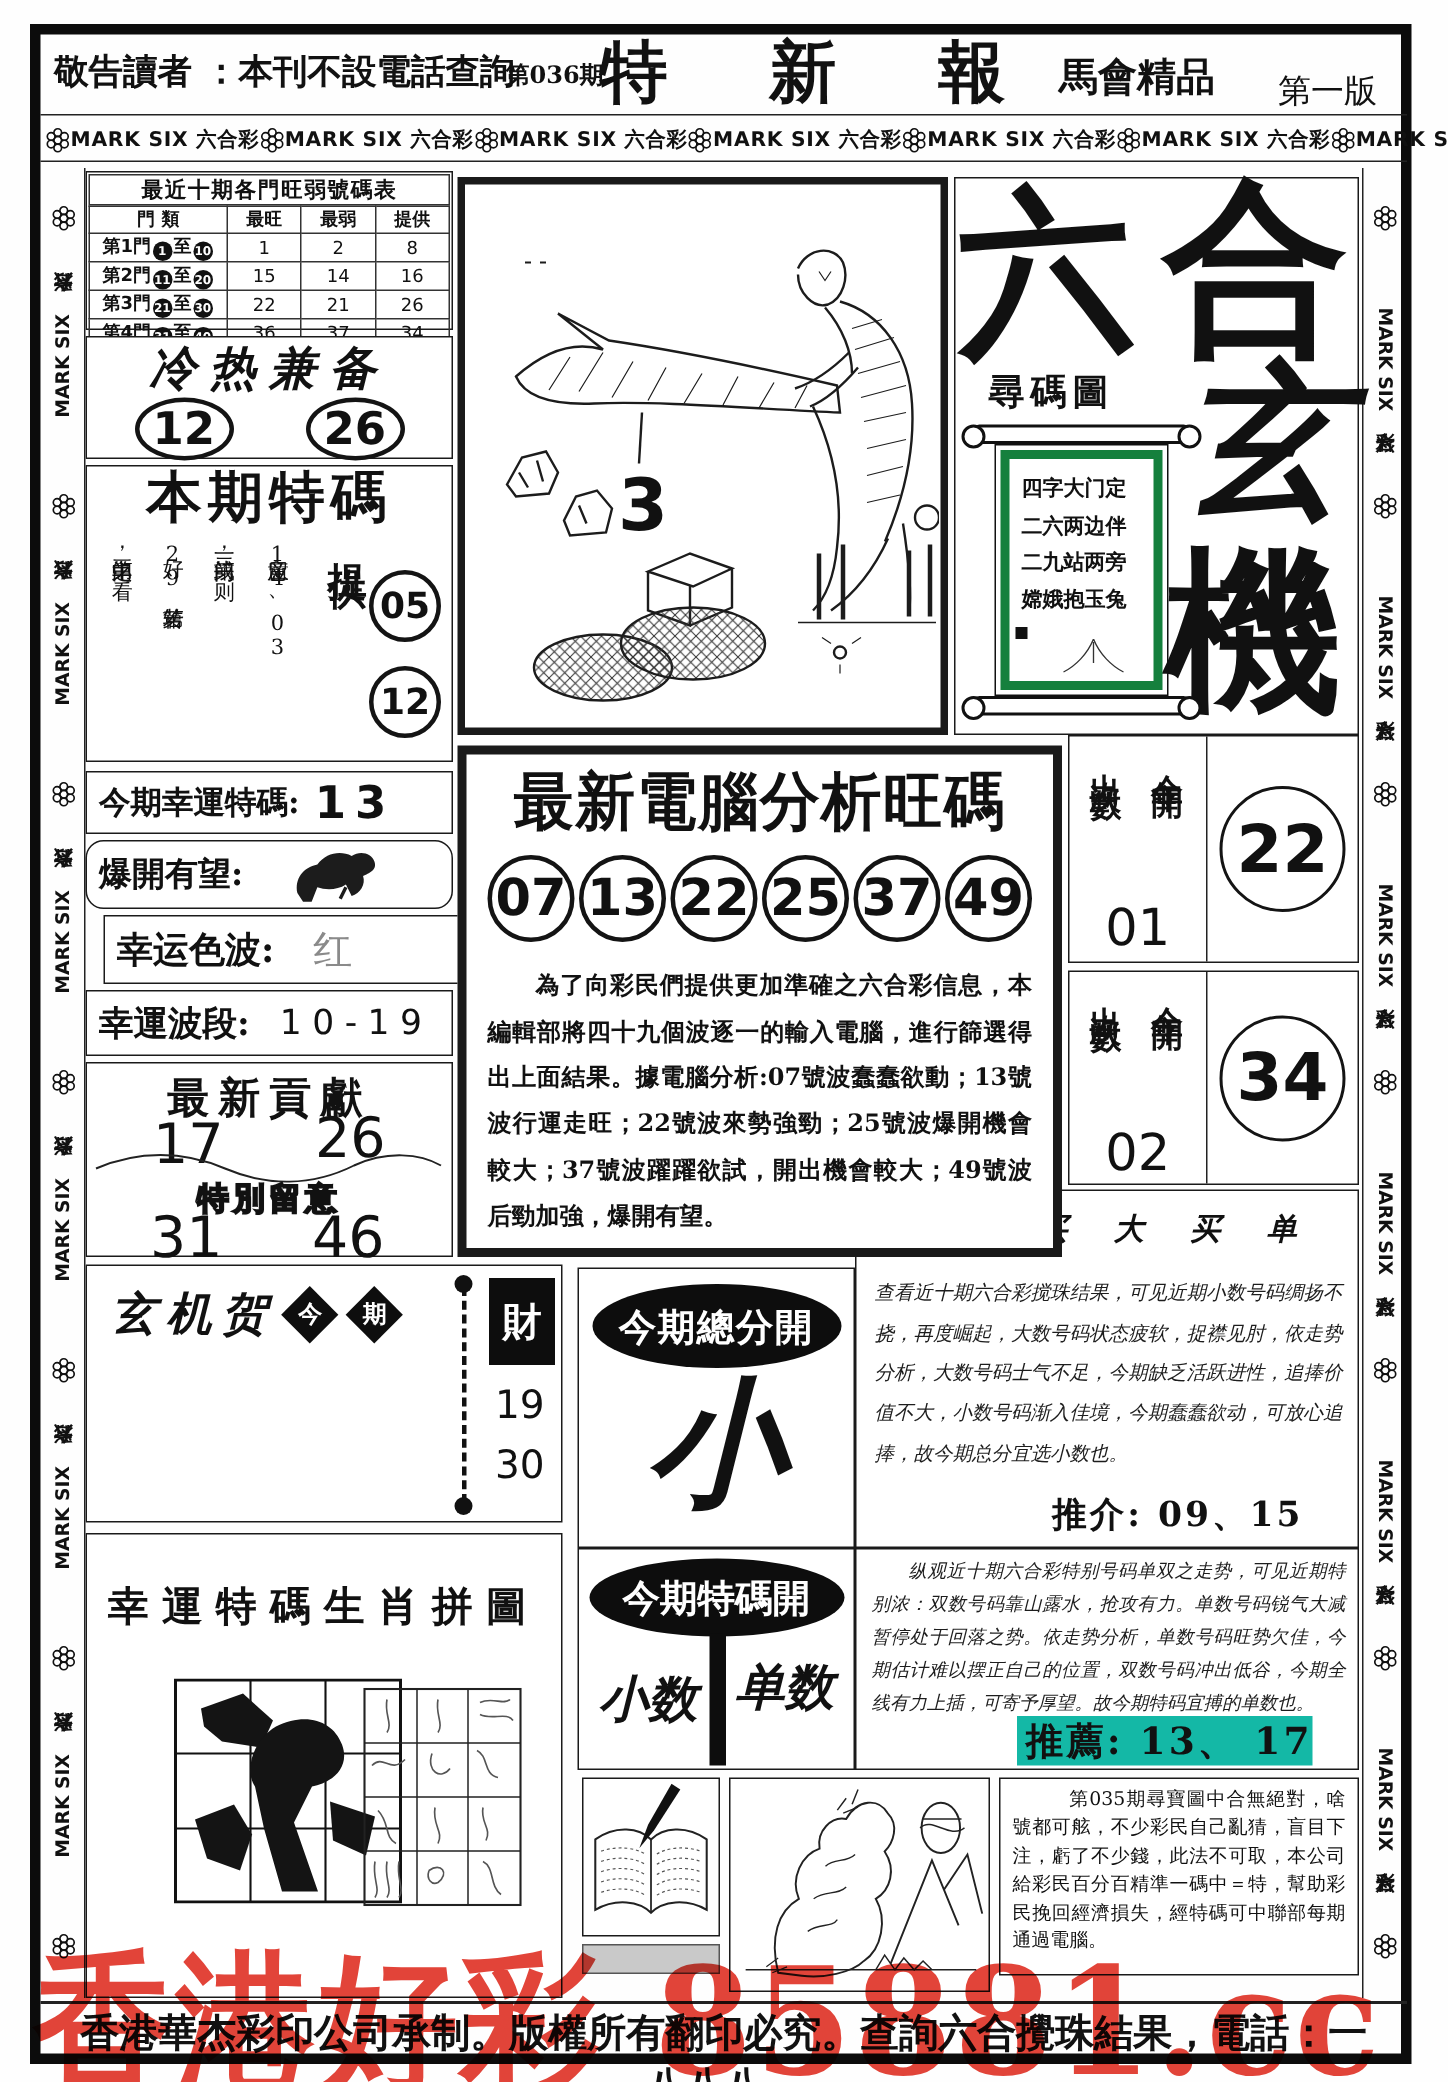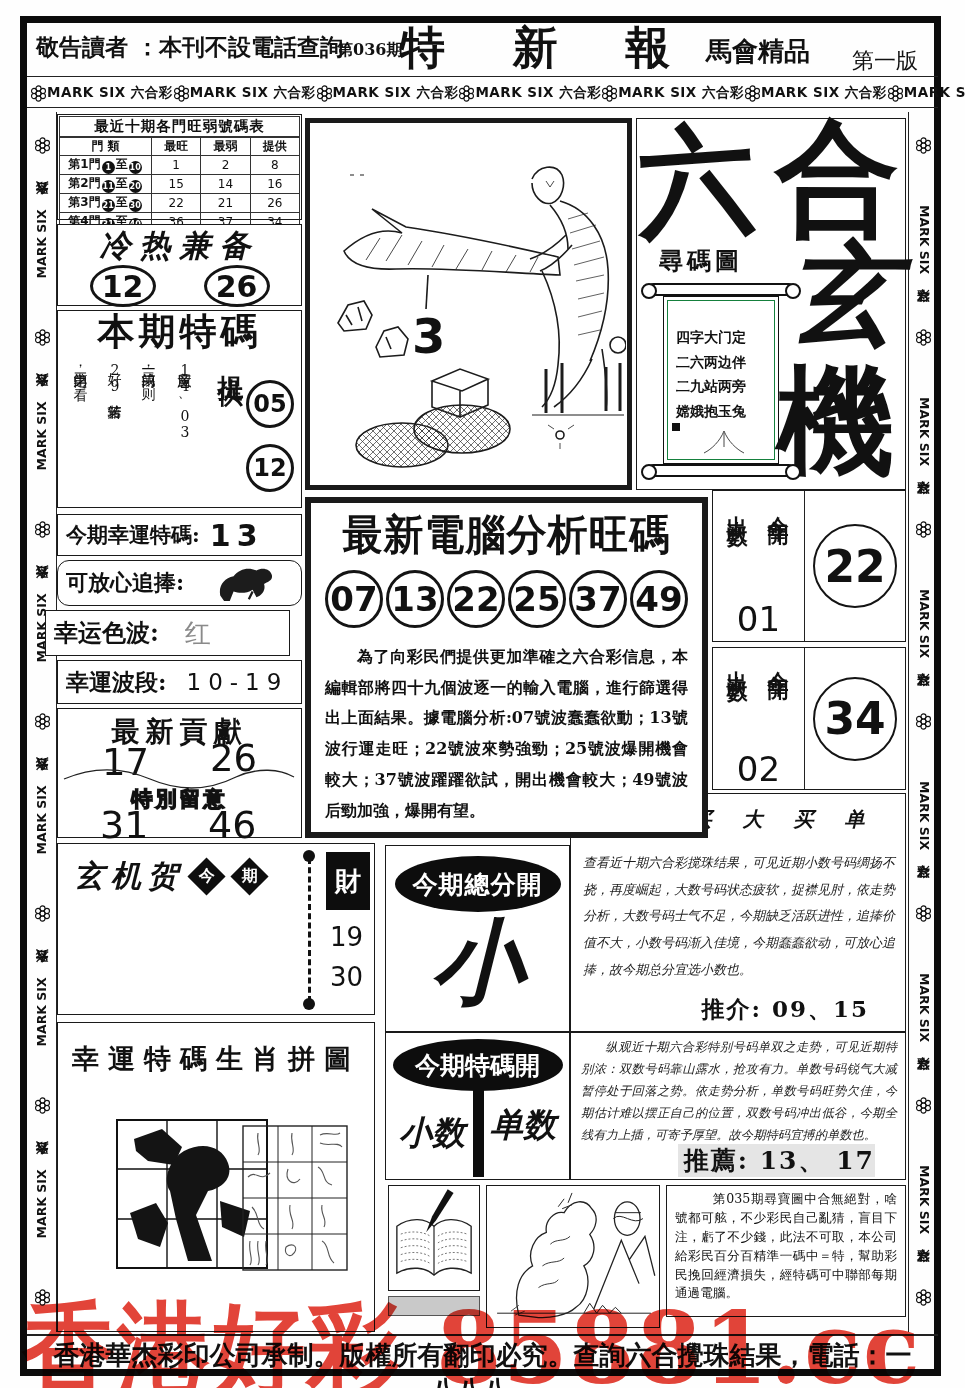--- a/index.html
+++ b/index.html
@@ -374,27 +374,27 @@
     <span class="circ" style="position:absolute;left:188px;top:28px;width:48px;height:48px;font-size:24px">05</span>
     <span class="circ" style="position:absolute;left:188px;top:92px;width:48px;height:48px;font-size:24px">12</span>
   </div>
 </div>
 
 <div class="bx" style="left:57px;top:514px;width:245px;height:42px;display:flex;align-items:center;padding:0 8px">
   <span class="serif" style="font-size:21px;font-weight:bold">今期幸運特碼:</span>
   <span style="font-size:30px;font-weight:900;margin-left:10px;letter-spacing:6px">13</span>
 </div>
 <div class="bx" style="left:57px;top:560px;width:245px;height:46px;border-radius:12px;display:flex;align-items:center;padding:0 8px">
-  <span class="serif" style="font-size:22px;font-weight:bold">可放心追捧:</span>
+  <span class="serif" style="font-size:22px;font-weight:bold">爆開有望:</span>
   <svg style="margin-left:28px" width="66" height="40" viewBox="0 0 64 42">
     <path d="M6 34 C4 24 10 16 20 14 C26 6 36 4 44 8 C50 4 58 6 60 12 C62 18 56 20 52 22 C54 28 50 34 44 36 L40 28 C34 32 26 32 20 30 L16 40 L10 40 Z" fill="#1c1c1c"></path>
     <path d="M14 38 l4 -8 M36 38 l4 -8" stroke="#1c1c1c" stroke-width="2.4" fill="none"></path>
   </svg>
 </div>
-<div class="bx" style="left:45px;top:610px;width:245px;height:46px;display:flex;align-items:center;padding:0 8px">
+<div class="bx" style="left:69px;top:610px;width:245px;height:46px;display:flex;align-items:center;padding:0 8px">
   <span class="serif" style="font-size:24px;font-weight:900">幸运色波:</span>
   <span class="serif" style="font-size:26px;margin-left:26px;color:#8a8a8a">红</span>
 </div>
 <div class="bx" style="left:57px;top:660px;width:245px;height:44px;border-radius:0;display:flex;align-items:center;padding:0 8px">
   <span class="serif" style="font-size:23px;font-weight:bold">幸運波段:</span>
   <span style="font-size:23px;margin-left:20px;letter-spacing:7px">10-19</span>
 </div>
 
 <div class="bx" style="left:57px;top:708px;width:245px;height:130px">
   <div class="serif" style="position:absolute;left:0;top:4px;width:100%;text-align:center;font-size:28px;font-weight:bold;letter-spacing:6px">最新貢獻</div>
@@ -420,21 +420,21 @@
   </div>
   <div class="dash" style="left:250px;top:14px;height:144px"></div>
   <div style="position:absolute;left:268px;top:8px;width:44px;height:58px;background:#0d0d0d;color:#fff;display:flex;align-items:center;justify-content:center">
     <span class="serif" style="font-size:26px;font-weight:bold">財</span>
   </div>
   <div style="position:absolute;left:272px;top:78px;font-size:26px">19</div>
   <div style="position:absolute;left:272px;top:118px;font-size:26px">30</div>
 </div>
 
 <div class="bx" style="left:57px;top:1022px;width:318px;height:310px">
-  <div class="serif" style="margin-top:18px;text-align:center;font-size:27px;font-weight:bold;letter-spacing:9px">幸運特碼生肖拼圖</div>
+  <div class="serif" style="margin-top:30px;text-align:center;font-size:27px;font-weight:bold;letter-spacing:9px">幸運特碼生肖拼圖</div>
   <svg style="position:absolute;left:58px;top:96px" width="152" height="150" viewBox="0 0 152 150">
     <rect x="1" y="1" width="150" height="148" fill="none" stroke="#111" stroke-width="2"></rect>
     <path d="M51 1 V149 M101 1 V149 M1 50 H151 M1 100 H151" stroke="#111" stroke-width="1.4"></path>
     <path d="M18 20 L46 10 L66 28 L58 46 L32 42 L20 32 Z" fill="#141414"></path>
     <path d="M68 32 C88 22 106 28 112 44 C118 60 104 70 92 72 L80 96 L96 142 L72 142 L60 100 L54 72 C46 60 54 40 68 32 Z" fill="#141414"></path>
     <path d="M14 94 L40 84 L52 104 L44 128 L22 120 Z" fill="#141414"></path>
     <path d="M104 82 L134 92 L128 118 L106 108 Z" fill="#141414"></path>
   </svg>
   <svg style="position:absolute;left:184px;top:102px" width="106" height="146" viewBox="0 0 106 146">
     <rect x="1" y="1" width="104" height="144" fill="none" stroke="#222" stroke-width="1.4"></rect>
@@ -495,21 +495,21 @@
 
 <div class="bx" style="left:636px;top:118px;width:270px;height:372px">
   <div class="serif" style="position:absolute;left:0px;top:-16px;font-size:118px;font-weight:900;transform:rotate(-4deg)">六</div>
   <div class="serif" style="position:absolute;left:138px;top:-22px;font-size:124px;font-weight:900">合</div>
   <div class="serif" style="position:absolute;left:150px;top:102px;font-size:110px;font-weight:900;font-style:italic">玄</div>
   <div class="serif" style="position:absolute;left:140px;top:224px;font-size:118px;font-weight:900">機</div>
   <div class="serif" style="position:absolute;left:22px;top:126px;font-size:24px;font-weight:900;letter-spacing:4px">尋碼圖</div>
   <div style="position:absolute;left:10px;top:164px;width:148px;height:200px">
     <div class="roller"></div>
     <div style="width:116px;height:168px;margin:0 auto;border:1.5px solid #111;padding:3px">
-      <div style="border:1px solid #15803d;height:100%;padding:24px 4px 0 8px;position:relative">
+      <div style="border:6px solid #15803d;height:100%;padding:8px 4px 0 8px;position:relative">
         <div class="serif" style="font-size:14px;font-weight:bold;line-height:1.75;white-space:nowrap">
           <div>四字大门定</div>
           <div>二六两边伴</div>
           <div>二九站两旁</div>
           <div>嫦娥抱玉兔</div>
         </div>
         <div style="position:absolute;left:4px;bottom:28px;width:8px;height:8px;background:#111"></div>
         <svg style="position:absolute;left:34px;bottom:2px" width="44" height="26" viewBox="0 0 44 26">
           <path d="M22 0 C18 10 10 18 2 22 M22 0 C26 10 34 18 42 22 M22 2 L22 16" fill="none" stroke="#333" stroke-width="0.9"></path>
         </svg>
@@ -570,21 +570,21 @@
   <div class="blkell serif" style="width:170px;height:52px;margin:6px auto 0;font-size:25px">
       <span>今期特碼開</span>
     </div>
   <div style="position:absolute;left:87px;top:56px;width:11px;height:88px;background:#0d0d0d"></div>
   <div class="serif" style="position:absolute;left:6px;top:78px;width:80px;text-align:center;font-size:33px;font-weight:bold;font-style:italic">小数</div>
   <div class="serif" style="position:absolute;right:6px;top:70px;width:80px;text-align:center;font-size:33px;font-weight:bold;font-style:italic">单数</div>
 </div>
 
 <div class="bx" style="left:570px;top:1032px;width:336px;height:148px">
   <div class="essay serif" style="position:absolute;left:10px;top:4px;width:316px;font-size:12.3px;line-height:1.78;text-indent:2em">纵观近十期六合彩特别号码单双之走势，可见近期特别浓：双数号码靠山露水，抢攻有力。单数号码锐气大减暂停处于回落之势。依走势分析，单数号码旺势欠佳，今期估计难以摆正自己的位置，双数号码冲出低谷，今期全线有力上插，可寄予厚望。故今期特码宜搏的单数也。</div>
-  <div class="serif" style="position:absolute;right:30px;bottom:2px;font-size:25px;font-weight:bold;letter-spacing:2px;background:#e5e5e5;padding-left:6px">推薦: 13、 17</div>
+  <div class="serif" style="position:absolute;right:30px;bottom:2px;font-size:25px;font-weight:bold;letter-spacing:2px;background:#14b8a6;padding-left:6px">推薦: 13、 17</div>
 </div>
 
 <div class="bx" style="left:388px;top:1185px;width:92px;height:106px;display:flex;align-items:center;justify-content:center">
   <svg width="86" height="98" viewBox="0 0 88 100">
     <path d="M6 38 C20 28 36 30 44 38 C52 30 68 28 82 38 L82 86 C68 78 52 80 44 88 C36 80 20 78 6 86 Z" fill="none" stroke="#222" stroke-width="1.4"></path>
     <line x1="44" y1="38" x2="44" y2="88" stroke="#222" stroke-width="1.2"></line>
     <g stroke="#555" stroke-width="0.8" stroke-dasharray="2 2" fill="none">
       <path d="M10 46 C22 42 34 44 40 48"></path>
         <path d="M10 53 C22 49 34 51 40 55"></path>
       <path d="M10 60 C22 56 34 58 40 62"></path>

